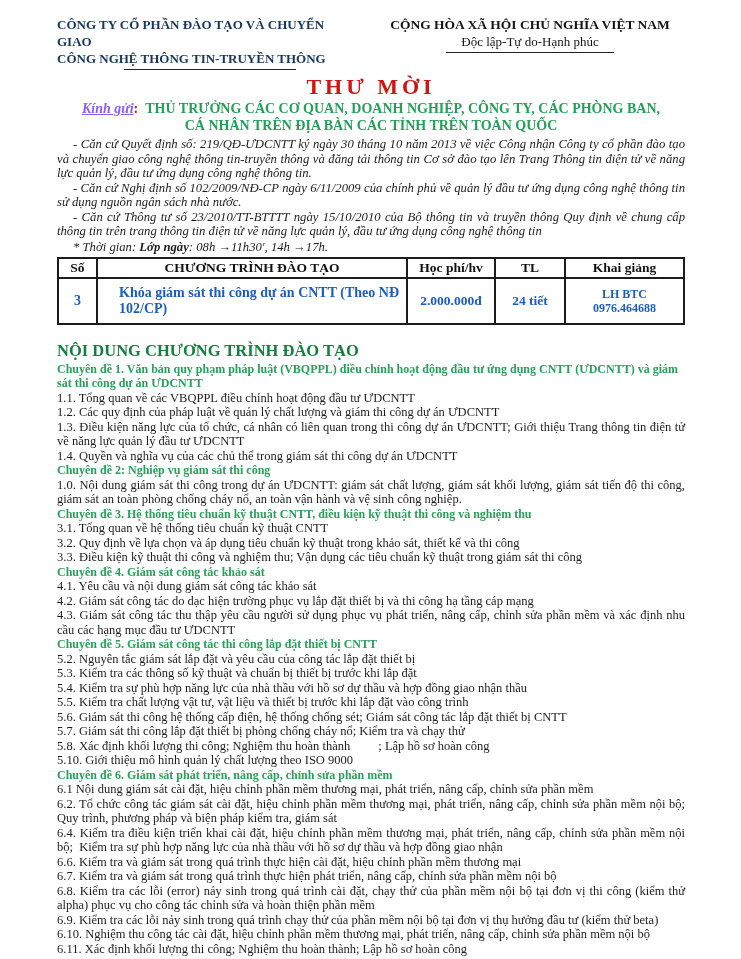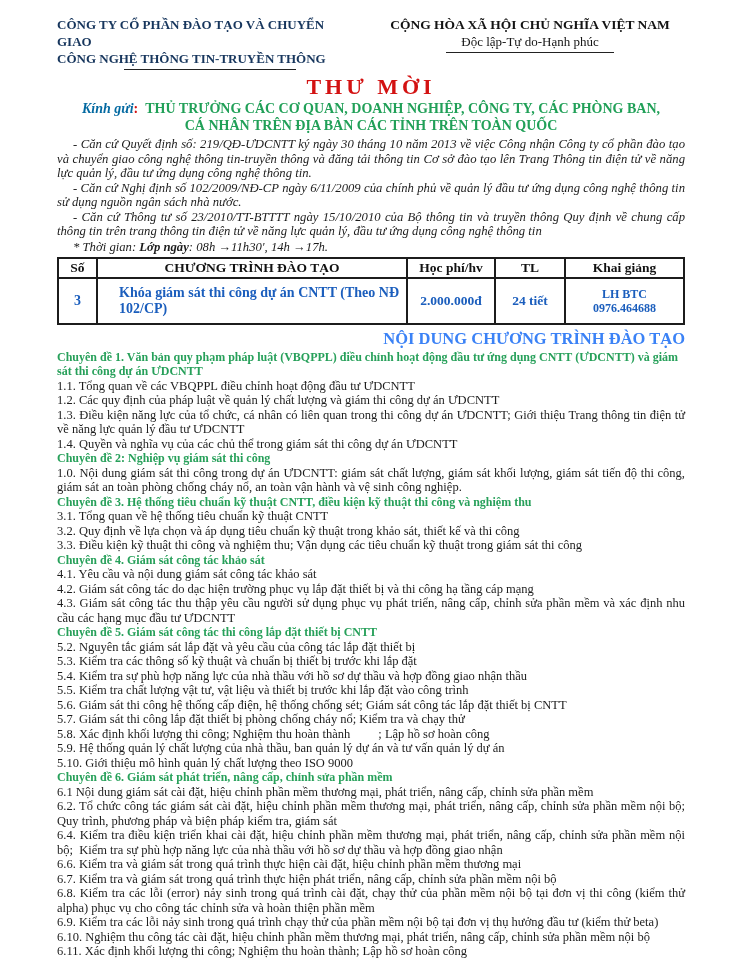--- a/index.html
+++ b/index.html
@@ -17,21 +17,21 @@
   .hdr-right .l1{font-size:13px;}
   .rule{border-bottom:1.6px solid #222;margin:2px auto 0;}
   .rule-left{width:172px;}
   .rule-right{width:168px;}
 
   
   .doc-title{text-align:center;color:#d31212;font-weight:bold;font-size:22px;letter-spacing:4px;margin-top:5px;line-height:24px;}
 
   
   .salutation{text-align:center;font-size:14px;line-height:17px;margin-top:1px;}
-  .kinh-gui{color:#0369a1;font-style:italic;font-weight:bold;}
+  .kinh-gui{color:#8b5cf6;font-style:italic;font-weight:bold;text-decoration:underline;}
   .sal-colon{color:#d31212;font-weight:bold;}
   .sal-text{color:#21a058;font-weight:bold;}
 
   
   .legal{margin-top:3px;}
   .legal p{margin:0;font-style:italic;font-size:12.7px;line-height:14.5px;text-align:justify;text-indent:16px;}
   .schedule{font-style:italic;font-size:12.7px;line-height:15px;text-indent:16px;margin:1px 0 2px;}
   .schedule .b{font-weight:bold;}
 
   
@@ -42,21 +42,21 @@
   .col-program{width:304px;}
   .col-fee{width:82px;}
   .col-tl{width:64px;}
   td{color:#1b5ebd;font-weight:bold;}
   .cell-so{text-align:center;font-size:14px;}
   .cell-program{font-size:14px;padding-left:21px;}
   .cell-fee,.cell-tl{text-align:center;font-size:13.5px;}
   .cell-start{text-align:center;font-size:12px;line-height:14px;padding:8px 0;}
 
   
-  .content-title{text-align:right;color:#3b82f6;font-weight:bold;font-size:16.5px;line-height:20px;margin:4px 0 1px;}
+  .content-title{text-align:left;color:#15803d;font-weight:bold;font-size:16.5px;line-height:20px;margin:16px 0 1px;}
   .section-heading{color:#27a05a;font-weight:bold;font-size:12px;line-height:14.5px;}
   .section-item{font-size:12.5px;line-height:14.5px;text-align:justify;}
 </style>
 </head>
 <body>
 
 <div class="page">
 
   <div class="hdr">
     <div class="hdr-left">
@@ -127,21 +127,20 @@
       <div class="section-item">4.2. Giám sát công tác do dạc hiện trường phục vụ lắp đặt thiết bị và thi công hạ tầng cáp mạng</div>
       <div class="section-item">4.3. Giám sát công tác thu thập yêu cầu người sử dụng phục vụ phát triển, nâng cấp, chỉnh sửa phần mềm và xác định nhu cầu các hạng mục đầu tư ƯDCNTT</div>
       <div class="section-heading">Chuyên đề 5. Giám sát công tác thi công lắp đặt thiết bị CNTT</div>
       <div class="section-item">5.2. Nguyên tắc giám sát lắp đặt và yêu cầu của công tác lắp đặt thiết bị</div>
       <div class="section-item">5.3. Kiểm tra các thông số kỹ thuật và chuẩn bị thiết bị trước khi lắp đặt</div>
       <div class="section-item">5.4. Kiểm tra sự phù hợp năng lực của nhà thầu với hồ sơ dự thầu và hợp đồng giao nhận thầu</div>
       <div class="section-item">5.5. Kiểm tra chất lượng vật tư, vật liệu và thiết bị trước khi lắp đặt vào công trình</div>
       <div class="section-item">5.6. Giám sát thi công hệ thống cấp điện, hệ thống chống sét; Giám sát công tác lắp đặt thiết bị CNTT</div>
       <div class="section-item">5.7. Giám sát thi công lắp đặt thiết bị phòng chống cháy nổ; Kiểm tra và chạy thử</div>
       <div class="section-item">5.8. Xác định khối lượng thi công; Nghiệm thu hoàn thành&nbsp;&nbsp;&nbsp;&nbsp;&nbsp;&nbsp;&nbsp;&nbsp;&nbsp;; Lập hồ sơ hoàn công</div>
-      <div class="section-item">5.9. Hệ thống quản lý chất lượng của nhà thầu, ban quản lý dự án và tư vấn quản lý dự án</div>
       <div class="section-item">5.10. Giới thiệu mô hình quản lý chất lượng theo ISO 9000</div>
       <div class="section-heading">Chuyên đề 6. Giám sát phát triển, nâng cấp, chỉnh sửa phần mềm</div>
       <div class="section-item">6.1 Nội dung giám sát cài đặt, hiệu chỉnh phần mềm thương mại, phát triển, nâng cấp, chỉnh sửa phần mềm</div>
       <div class="section-item">6.2. Tổ chức công tác giám sát cài đặt, hiệu chỉnh phần mềm thương mại, phát triển, nâng cấp, chỉnh sửa phần mềm nội bộ; Quy trình, phương pháp và biện pháp kiểm tra, giám sát</div>
       <div class="section-item">6.4. Kiểm tra điều kiện triển khai cài đặt, hiệu chỉnh phần mềm thương mại, phát triển, nâng cấp, chỉnh sửa phần mềm nội bộ;&nbsp; Kiểm tra sự phù hợp năng lực của nhà thầu với hồ sơ dự thầu và hợp đồng giao nhận</div>
       <div class="section-item">6.6. Kiểm tra và giám sát trong quá trình thực hiện cài đặt, hiệu chỉnh phần mềm thương mại</div>
       <div class="section-item">6.7. Kiểm tra và giám sát trong quá trình thực hiện phát triển, nâng cấp, chỉnh sửa phần mềm nội bộ</div>
       <div class="section-item">6.8. Kiểm tra các lỗi (error) nảy sinh trong quá trình cài đặt, chạy thử của phần mềm nội bộ tại đơn vị thi công (kiểm thử alpha) phục vụ cho công tác chỉnh sửa và hoàn thiện phần mềm</div>
       <div class="section-item">6.9. Kiểm tra các lỗi nảy sinh trong quá trình chạy thử của phần mềm nội bộ tại đơn vị thụ hưởng đầu tư (kiểm thử beta)</div>
       <div class="section-item">6.10. Nghiệm thu công tác cài đặt, hiệu chỉnh phần mềm thương mại, phát triển, nâng cấp, chỉnh sửa phần mềm nội bộ</div>

